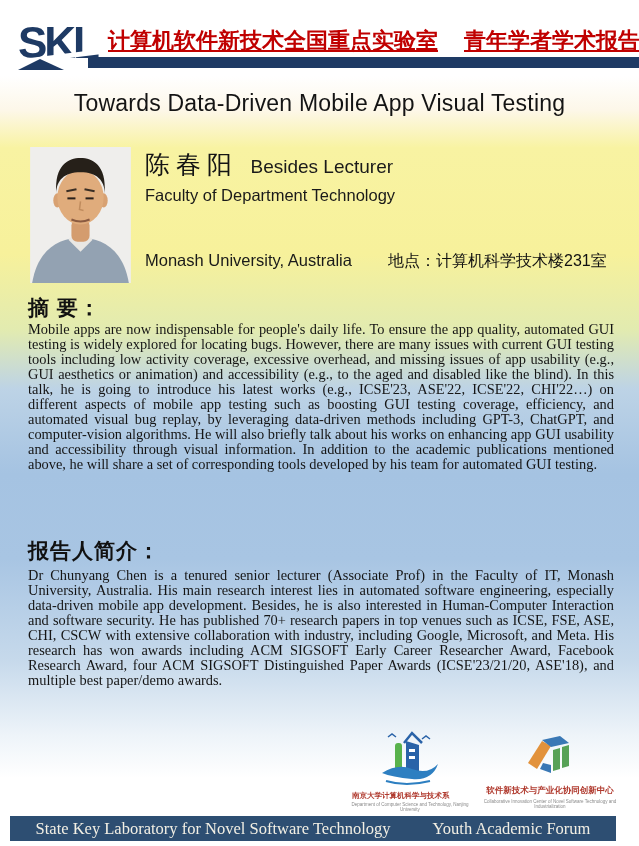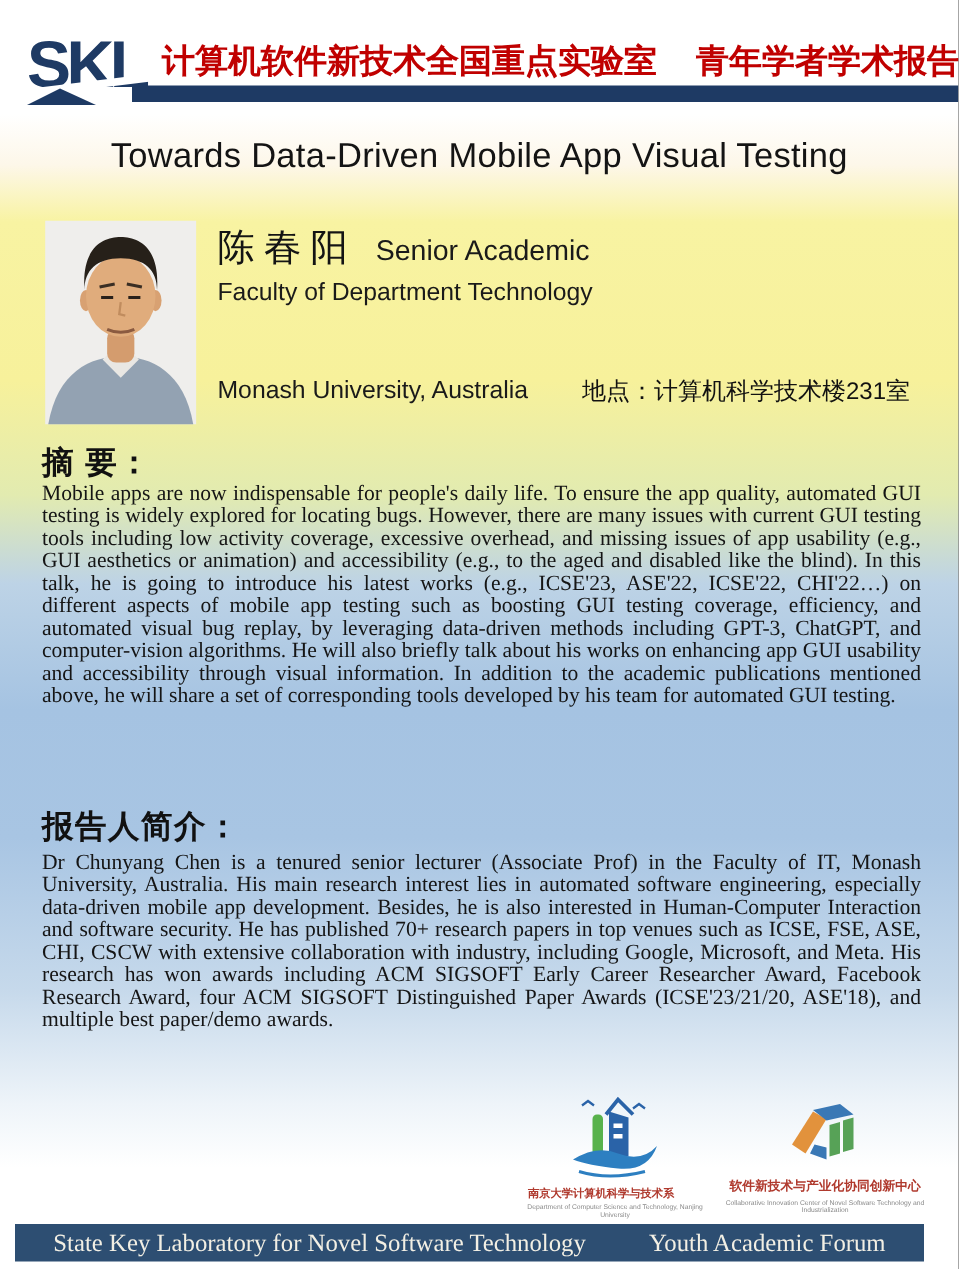--- a/index.html
+++ b/index.html
@@ -12,21 +12,21 @@
       #ffffff 0%, #ffffff 9%, #fdf7e9 13%,
       #f8f3a2 17.5%, #f7f19b 30%, #e2ebb0 39%,
       #bdd3e6 46%, #a5c3e2 56%, #a8c5e3 66%,
       #c6d9eb 78%, #eef4f9 87%, #ffffff 92%, #ffffff 100%);
   }
   .abs { position:absolute; }
   
   .skl-logo { left:18px; top:20px; width:88px; height:50px; }
   .navy-bar { left:88px; top:57px; width:551px; height:11px; background:#1e3a64; }
   .header-line { left:108px; top:26px; width:531px; font-size:22px; font-weight:bold;
-                 color:#c00000; white-space:nowrap; }
+                 color:#c00000; white-space:nowrap;text-decoration:underline; }
   .header-line .gap { display:inline-block; width:26px; }
   
   .talk-title { left:0; top:90px; width:639px; text-align:center; font-size:23px;
                 color:#141414; letter-spacing:0.2px; }
   
   .photo { left:30px; top:147px; width:101px; height:136px; }
   .row-name { left:145px; top:148px; }
   .speaker-name { font-family:"Liberation Serif", serif; font-size:25px; letter-spacing:6px;
                   color:#141414; }
   .speaker-pos  { font-size:19px; color:#1a1a1a; margin-left:8px; }
@@ -92,21 +92,21 @@
       <path d="M36,44 L46,42" stroke="#3a2e24" stroke-width="2" fill="none"></path>
       <path d="M54,42 L64,44" stroke="#3a2e24" stroke-width="2" fill="none"></path>
       <path d="M37,51 L45,51" stroke="#2a211b" stroke-width="2" fill="none"></path>
       <path d="M55,51 L63,51" stroke="#2a211b" stroke-width="2" fill="none"></path>
       <path d="M50,54 L49,62 L53,63" stroke="#c08c5e" stroke-width="1.5" fill="none"></path>
       <path d="M41,72 Q50,76 59,72" stroke="#8a5a40" stroke-width="2" fill="none"></path>
     </svg>
   </div>
   <div class="abs row-name">
     <span class="speaker-name">陈春阳</span>
-    <span class="speaker-pos">Senior Academic</span>
+    <span class="speaker-pos">Besides Lecturer</span>
   </div>
   <div class="abs row-fac">Faculty of Department Technology</div>
   <div class="abs row-uni">Monash University, Australia</div>
   <div class="abs row-venue">地点：计算机科学技术楼231室</div>
 
   <div class="abs sec-heading abstract-heading">摘 要：</div>
   <div class="abs sec-body abstract-body">Mobile apps are now indispensable for people's daily life. To ensure the app quality, automated GUI testing is widely explored for locating bugs. However, there are many issues with current GUI testing tools including low activity coverage, excessive overhead, and missing issues of app usability (e.g., GUI aesthetics or animation) and accessibility (e.g., to the aged and disabled like the blind). In this talk, he is going to introduce his latest works (e.g., ICSE'23, ASE'22, ICSE'22, CHI'22…) on different aspects of mobile app testing such as boosting GUI testing coverage, efficiency, and automated visual bug replay, by leveraging data-driven methods including GPT-3, ChatGPT, and computer-vision algorithms. He will also briefly talk about his works on enhancing app GUI usability and accessibility through visual information. In addition to the academic publications mentioned above, he will share a set of corresponding tools developed by his team for automated GUI testing.</div>
 
   <div class="abs sec-heading bio-heading">报告人简介：</div>
   <div class="abs sec-body bio-body">Dr Chunyang Chen is a tenured senior lecturer (Associate Prof) in the Faculty of IT, Monash University, Australia. His main research interest lies in automated software engineering, especially data-driven mobile app development. Besides, he is also interested in Human-Computer Interaction and software security. He has published 70+ research papers in top venues such as ICSE, FSE, ASE, CHI, CSCW with extensive collaboration with industry, including Google, Microsoft, and Meta. His research has won awards including ACM SIGSOFT Early Career Researcher Award, Facebook Research Award, four ACM SIGSOFT Distinguished Paper Awards (ICSE'23/21/20, ASE'18), and multiple best paper/demo awards.</div>

